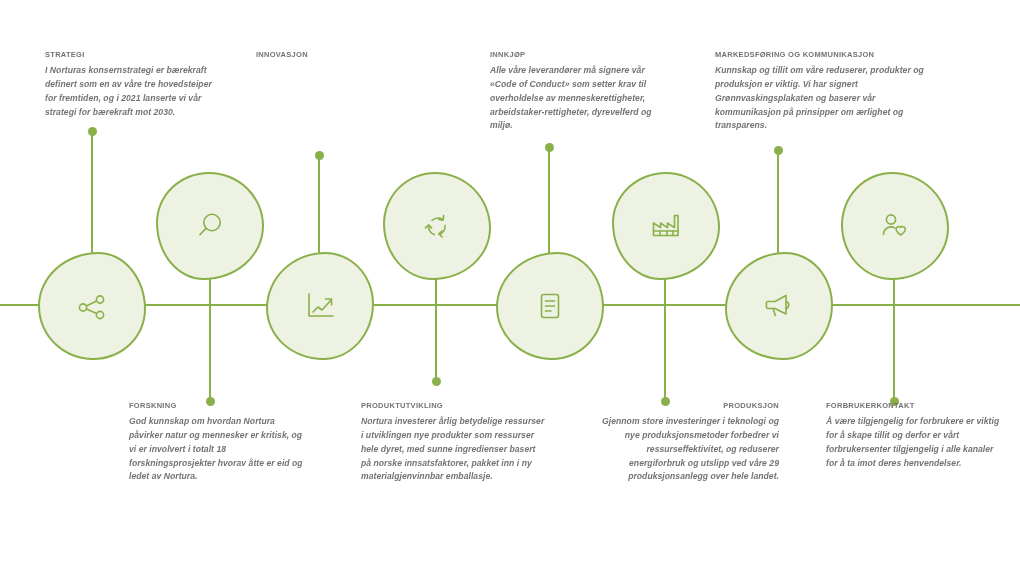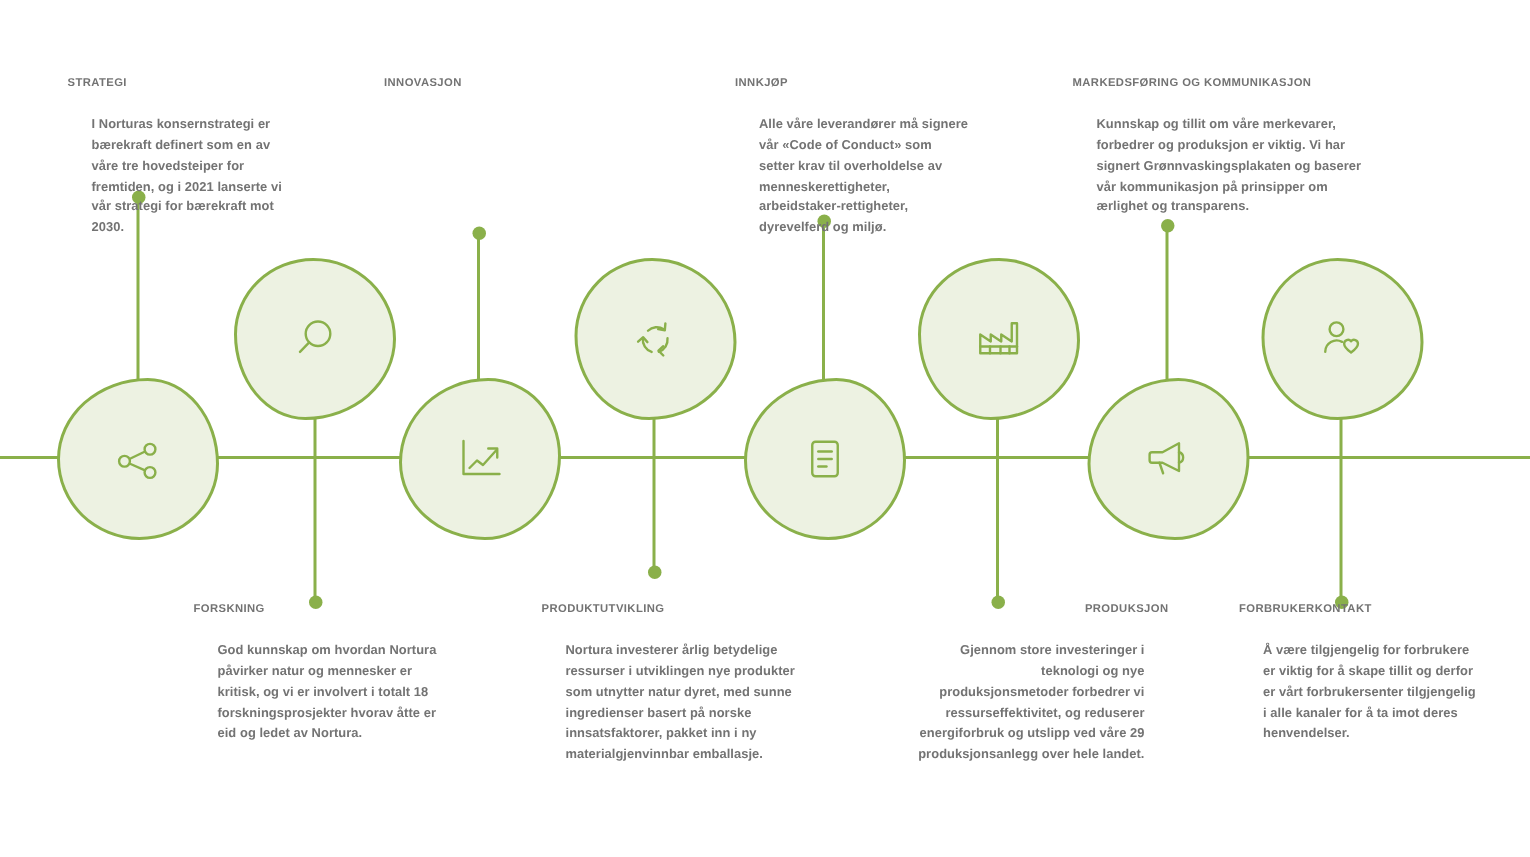--- a/index.html
+++ b/index.html
@@ -70,22 +70,23 @@
     font-weight:bold;
     letter-spacing:0.28px;
     line-height:1.3;
     margin:0 0 4px 0;
     text-transform:uppercase;
   }
   .block .body{
     font-size:8.6px;
     font-weight:bold;
     line-height:1.62;
-    margin:16px;
+    margin:0;
     letter-spacing:0.04px;
+    font-style:italic;
   }
 </style>
 </head>
 <body>
 
 <div class="canvas">
 
   <div class="axis"></div>
 
   <div class="stem up" style="left:91px;  top:131px; height:135px;">
@@ -217,31 +218,31 @@
     <p class="heading">INNOVASJON</p>
   </div>
 
   <div class="block" style="left:490px; top:50px; width:172px;">
     <p class="heading">INNKJØP</p>
     <p class="body">Alle våre leverandører må signere vår «Code of Conduct» som setter krav til overholdelse av menneskerettigheter, arbeidstaker-rettigheter, dyrevelferd og miljø.</p>
   </div>
 
   <div class="block" style="left:715px; top:50px; width:215px;">
     <p class="heading">MARKEDSFØRING OG KOMMUNIKASJON</p>
-    <p class="body">Kunnskap og tillit om våre merkevarer, forbedrer og produksjon er viktig. Vi har signert Grønnvaskingsplakaten og baserer vår kommunikasjon på prinsipper om ærlighet og transparens.</p>
+    <p class="body">Kunnskap og tillit om våre reduserer, produkter og produksjon er viktig. Vi har signert Grønnvaskingsplakaten og baserer vår kommunikasjon på prinsipper om ærlighet og transparens.</p>
   </div>
 
   <div class="block" style="left:129px; top:401px; width:180px;">
     <p class="heading">FORSKNING</p>
     <p class="body">God kunnskap om hvordan Nortura påvirker natur og mennesker er kritisk, og vi er involvert i totalt 18 forskningsprosjekter hvorav åtte er eid og ledet av Nortura.</p>
   </div>
 
   <div class="block" style="left:361px; top:401px; width:186px;">
     <p class="heading">PRODUKTUTVIKLING</p>
-    <p class="body">Nortura investerer årlig betydelige ressurser i utviklingen nye produkter som utnytter natur dyret, med sunne ingredienser basert på norske innsatsfaktorer, pakket inn i ny materialgjenvinnbar emballasje.</p>
+    <p class="body">Nortura investerer årlig betydelige ressurser i utviklingen nye produkter som ressurser hele dyret, med sunne ingredienser basert på norske innsatsfaktorer, pakket inn i ny materialgjenvinnbar emballasje.</p>
   </div>
 
   <div class="block" style="left:593px; top:401px; width:186px;text-align:right;">
     <p class="heading">PRODUKSJON</p>
     <p class="body">Gjennom store investeringer i teknologi og nye produksjonsmetoder forbedrer vi ressurseffektivitet, og reduserer energiforbruk og utslipp ved våre 29 produksjonsanlegg over hele landet.</p>
   </div>
 
   <div class="block" style="left:826px; top:401px; width:178px;">
     <p class="heading">FORBRUKERKONTAKT</p>
     <p class="body">Å være tilgjengelig for forbrukere er viktig for å skape tillit og derfor er vårt forbrukersenter tilgjengelig i alle kanaler for å ta imot deres henvendelser.</p>

